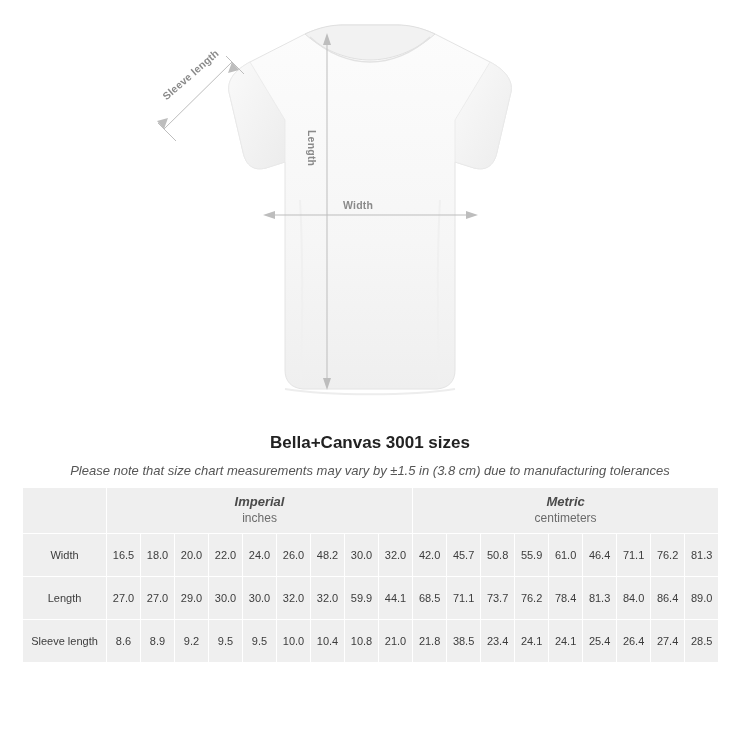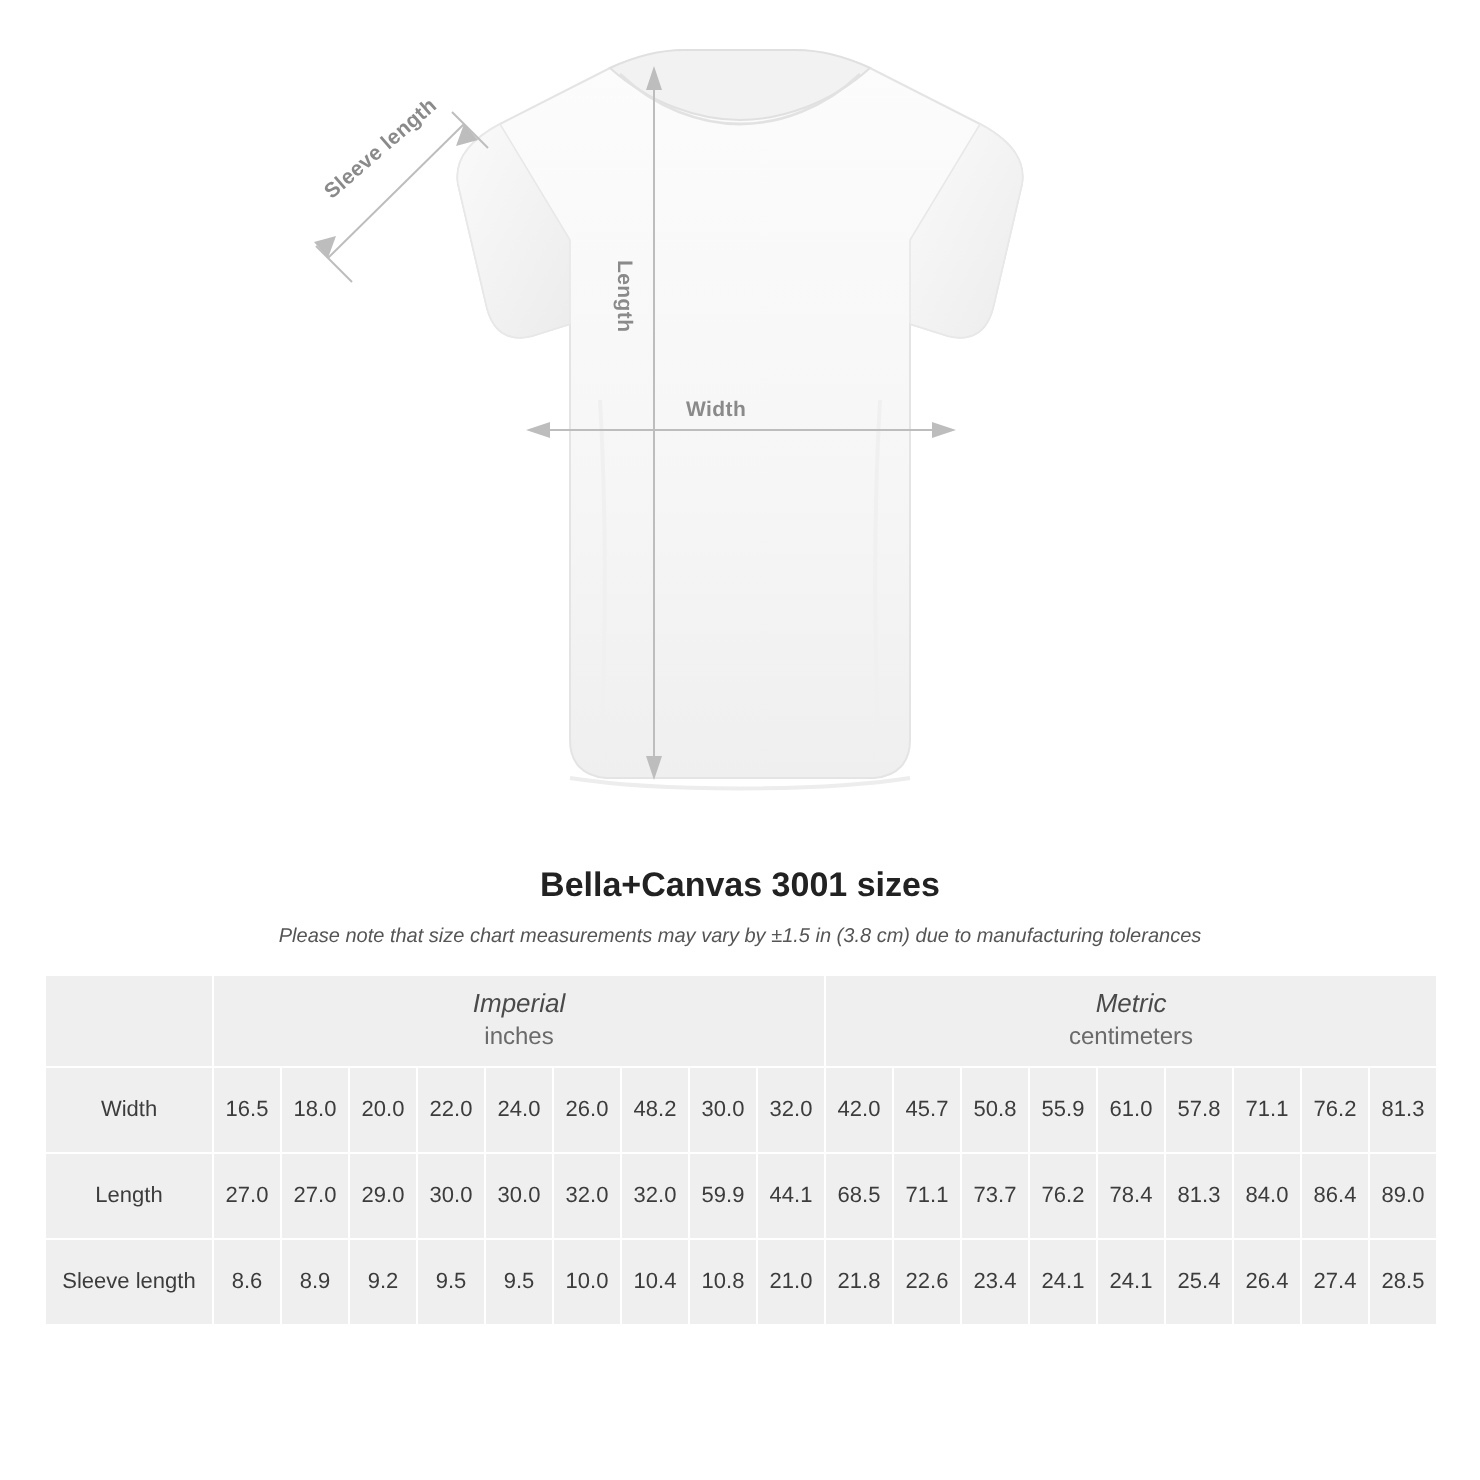--- a/index.html
+++ b/index.html
@@ -66,21 +66,21 @@
     text-align: center;
     margin-top: 18px;
   }
   .chart-title {
     font-size: 17px;
     font-weight: bold;
     color: #222222;
     margin: 0;
   }
   .chart-note {
-    font-size: 10px;
+    font-size: 13px;
     font-style: italic;
     color: #555555;
     margin: 10px 0 0 0;
   }
 
   
   .table-wrap {
     position: absolute;
     left: 22px;
     top: 487px;
@@ -101,21 +101,21 @@
     height: 42px;
     padding: 0;
     font-weight: normal;
   }
   .unit-head {
     height: 45px !important;
     vertical-align: middle;
   }
   .unit-name {
     font-size: 13px;
-    font-weight: normal;
+    font-weight: bold;
     font-style: italic;
     color: #4a4a4a;
     display: block;
     line-height: 1.25;
   }
   .unit-sub {
     font-size: 12px;
     color: #6a6a6a;
     display: block;
     line-height: 1.4;
@@ -246,21 +246,21 @@
           <td>24.0</td>
           <td>26.0</td>
           <td>48.2</td>
           <td>30.0</td>
           <td>32.0</td>
           <td>42.0</td>
           <td>45.7</td>
           <td>50.8</td>
           <td>55.9</td>
           <td>61.0</td>
-          <td>57.8</td>
+          <td>46.4</td>
           <td>71.1</td>
           <td>76.2</td>
           <td>81.3</td>
         </tr>
 
         <tr>
           <td class="rowhead">Length</td>
           <td>27.0</td>
           <td>27.0</td>
           <td>29.0</td>
@@ -286,21 +286,21 @@
           <td>8.6</td>
           <td>8.9</td>
           <td>9.2</td>
           <td>9.5</td>
           <td>9.5</td>
           <td>10.0</td>
           <td>10.4</td>
           <td>10.8</td>
           <td>21.0</td>
           <td>21.8</td>
-          <td>22.6</td>
+          <td>38.5</td>
           <td>23.4</td>
           <td>24.1</td>
           <td>24.1</td>
           <td>25.4</td>
           <td>26.4</td>
           <td>27.4</td>
           <td>28.5</td>
         </tr>
       </tbody>
     </table>

